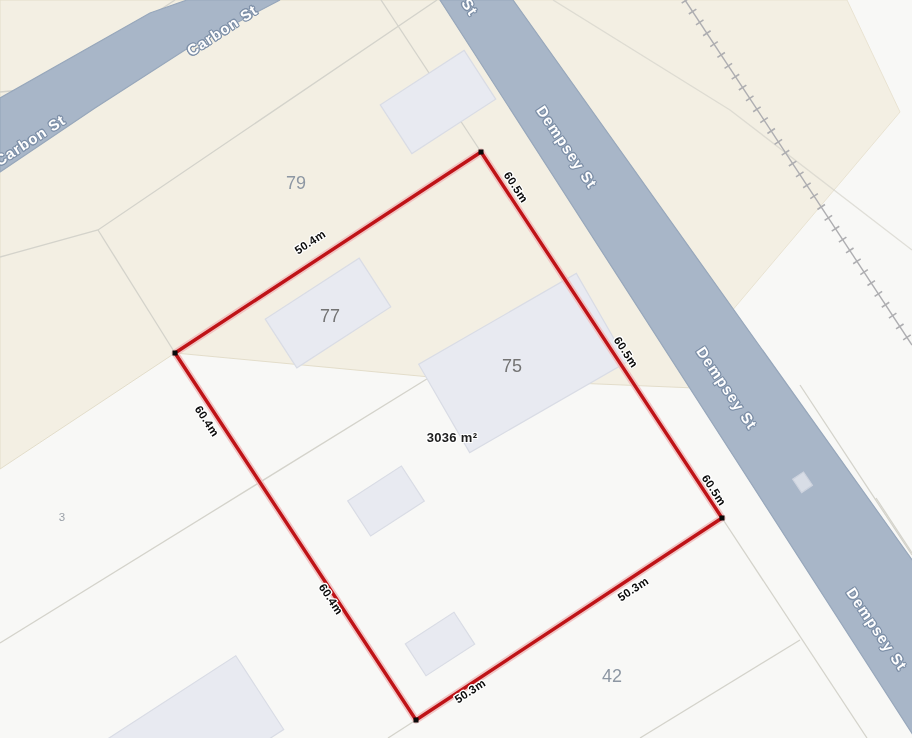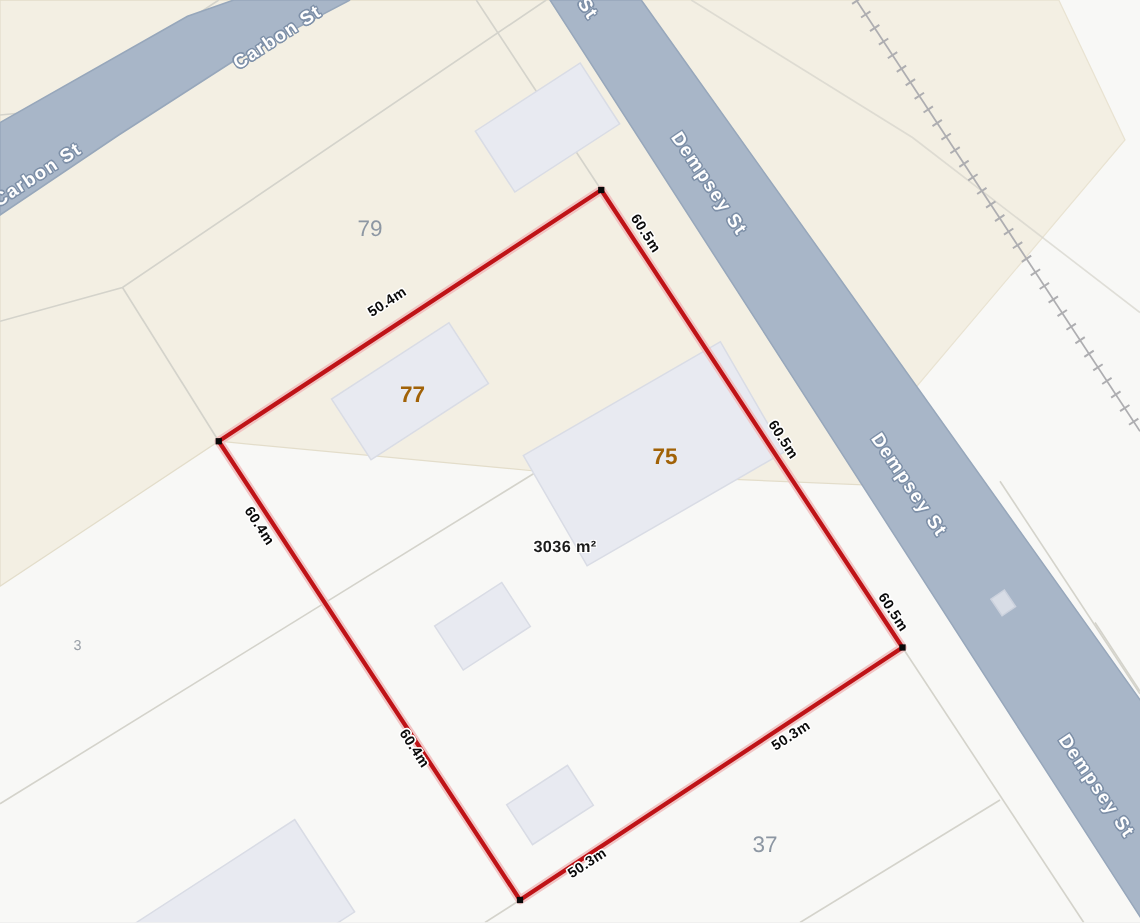--- a/index.html
+++ b/index.html
@@ -19,21 +19,21 @@
   .meas{
     color:#0a0a0a;font-size:11.5px;font-weight:bold;letter-spacing:.3px;
     text-shadow:-1px -1px 0 #fff,1px -1px 0 #fff,-1px 1px 0 #fff,1px 1px 0 #fff,0 -1px 0 #fff,0 1px 0 #fff,-1px 0 0 #fff,1px 0 0 #fff;
   }
   .area{
     color:#1c1c1c;font-size:13px;letter-spacing:.3px;
     text-shadow:-1px -1px 0 #fff,1px -1px 0 #fff,-1px 1px 0 #fff,1px 1px 0 #fff;
     font-weight:bold;
   }
   .pnum{color:#8d97a3;font-size:18px;}
-  .pnum.bld{color:#a16207;font-weight:bold;}
+  .pnum.bld{color:#737373;}
   .pnum.small{font-size:11.5px;color:#9aa0a8;}
 </style>
 </head>
 <body>
 
 <div id="map">
   <svg width="912" height="738" viewBox="0 0 912 738">
 
     <rect x="0" y="0" width="912" height="738" fill="#f8f8f6"></rect>
 
@@ -84,23 +84,23 @@
 
   <div class="lbl street" style="left:222px;top:30px;--r:-33deg">Carbon St</div>
   <div class="lbl street" style="left:30px;top:140px;--r:-33deg">Carbon St</div>
   <div class="lbl street" style="left:470px;top:7px;--r:56deg">St</div>
   <div class="lbl street" style="left:567px;top:147px;--r:56deg">Dempsey St</div>
   <div class="lbl street" style="left:727px;top:388px;--r:56deg">Dempsey St</div>
   <div class="lbl street" style="left:877px;top:629px;--r:56deg">Dempsey St</div>
 
   <div class="lbl pnum" style="left:296px;top:183px">79</div>
   <div class="lbl pnum bld" style="left:330px;top:316px">77</div>
-  <div class="lbl pnum bld" style="left:532px;top:366px">75</div>
+  <div class="lbl pnum bld" style="left:512px;top:366px">75</div>
   <div class="lbl pnum small" style="left:62px;top:517px">3</div>
-  <div class="lbl pnum" style="left:612px;top:676px">37</div>
+  <div class="lbl pnum" style="left:612px;top:676px">42</div>
 
   <div class="lbl meas" style="left:310px;top:242px;--r:-33deg">50.4m</div>
   <div class="lbl meas" style="left:516px;top:187px;--r:57deg">60.5m</div>
   <div class="lbl meas" style="left:626px;top:352px;--r:57deg">60.5m</div>
   <div class="lbl meas" style="left:714px;top:490px;--r:57deg">60.5m</div>
   <div class="lbl meas" style="left:633px;top:589px;--r:-33deg">50.3m</div>
   <div class="lbl meas" style="left:470px;top:691px;--r:-33deg">50.3m</div>
   <div class="lbl meas" style="left:207px;top:421px;--r:57deg">60.4m</div>
   <div class="lbl meas" style="left:331px;top:599px;--r:57deg">60.4m</div>
 

